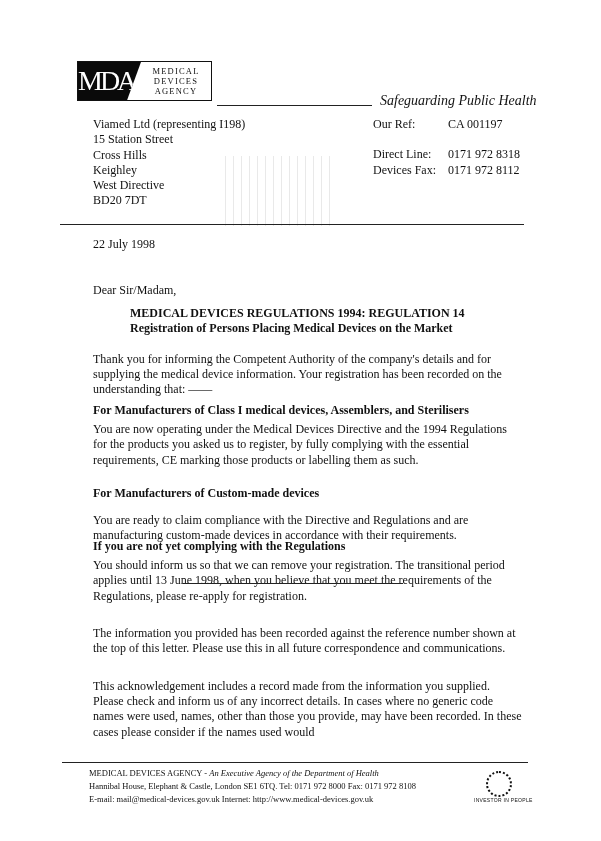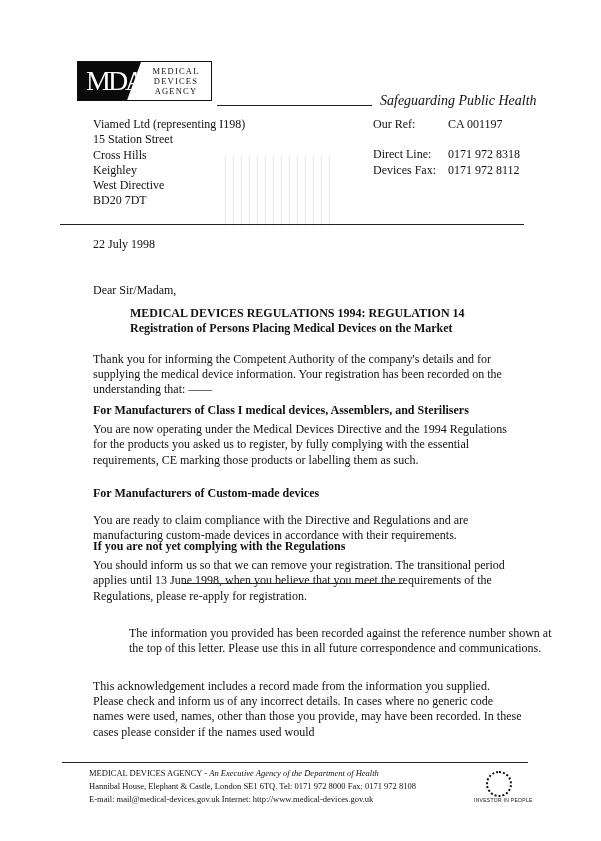--- a/index.html
+++ b/index.html
@@ -10,21 +10,21 @@
   .abs { position: absolute; }
   .logo {
     left: 77px; top: 61px; width: 133px; height: 38px;
     border: 1px solid #111; display: flex; background: #fff;
   }
   .logo-mark {
     width: 63px; height: 100%; background: #0a0a0a; position: relative;
     clip-path: polygon(0 0, 100% 0, 78% 100%, 0 100%);
   }
   .logo-mark span {
-    position: absolute; left: 8px; top: 4px; color: #fff;
+    position: absolute; left: 0; top: 4px; color: #fff;
     font-family: "Liberation Serif", serif; font-size: 28px; letter-spacing: -3px; line-height: 30px;
   }
   .logo-text {
     flex: 1; display: flex; flex-direction: column; justify-content: center;
     align-items: center; font-size: 8.5px; letter-spacing: 1.2px; line-height: 10px;
     font-family: "Liberation Serif", serif;
   }
   .header-line { left: 217px; top: 105px; width: 155px; border-top: 1px solid #222; }
   .tagline {
     left: 380px; top: 93px; font-style: italic; font-size: 14px;
@@ -116,21 +116,21 @@
   <p class="subhead">For Manufacturers of Custom-made devices</p>
   <p style="margin-top:12px;">You are ready to claim compliance with the Directive and Regulations and are manufacturing custom-made devices in accordance with their requirements.</p>
 </div>
 <div class="abs body" style="top:539px;">
   <p class="subhead">If you are not yet complying with the Regulations</p>
   <p style="margin-top:4px;">You should inform us so that we can remove your registration.  The transitional period applies until 13 June 1998, when you believe that you meet the requirements of the Regulations, please re-apply for registration.</p>
 </div>
 
 <div class="abs mid-rule"></div>
 
-<div class="abs body" style="top:626px;margin-left:36px;">
+<div class="abs body" style="top:626px;">
   <p>The information you provided has been recorded against the reference number shown at the top of this letter.  Please use this in all future correspondence and communications.</p>
 </div>
 <div class="abs body" style="top:679px;">
   <p>This acknowledgement includes a record made from the information you supplied.  Please check and inform us of any incorrect details.  In cases where no generic code names were used, names, other than those you provide, may have been recorded.  In these cases please consider if the names used would</p>
 </div>
 
 <div class="abs foot-rule"></div>
 <div class="abs footer">
   <div><span>MEDICAL DEVICES AGENCY - </span><i>An Executive Agency of the Department of Health</i></div>
   <div>Hannibal House, Elephant &amp; Castle, London SE1 6TQ.  Tel: 0171 972 8000  Fax: 0171 972 8108</div>

